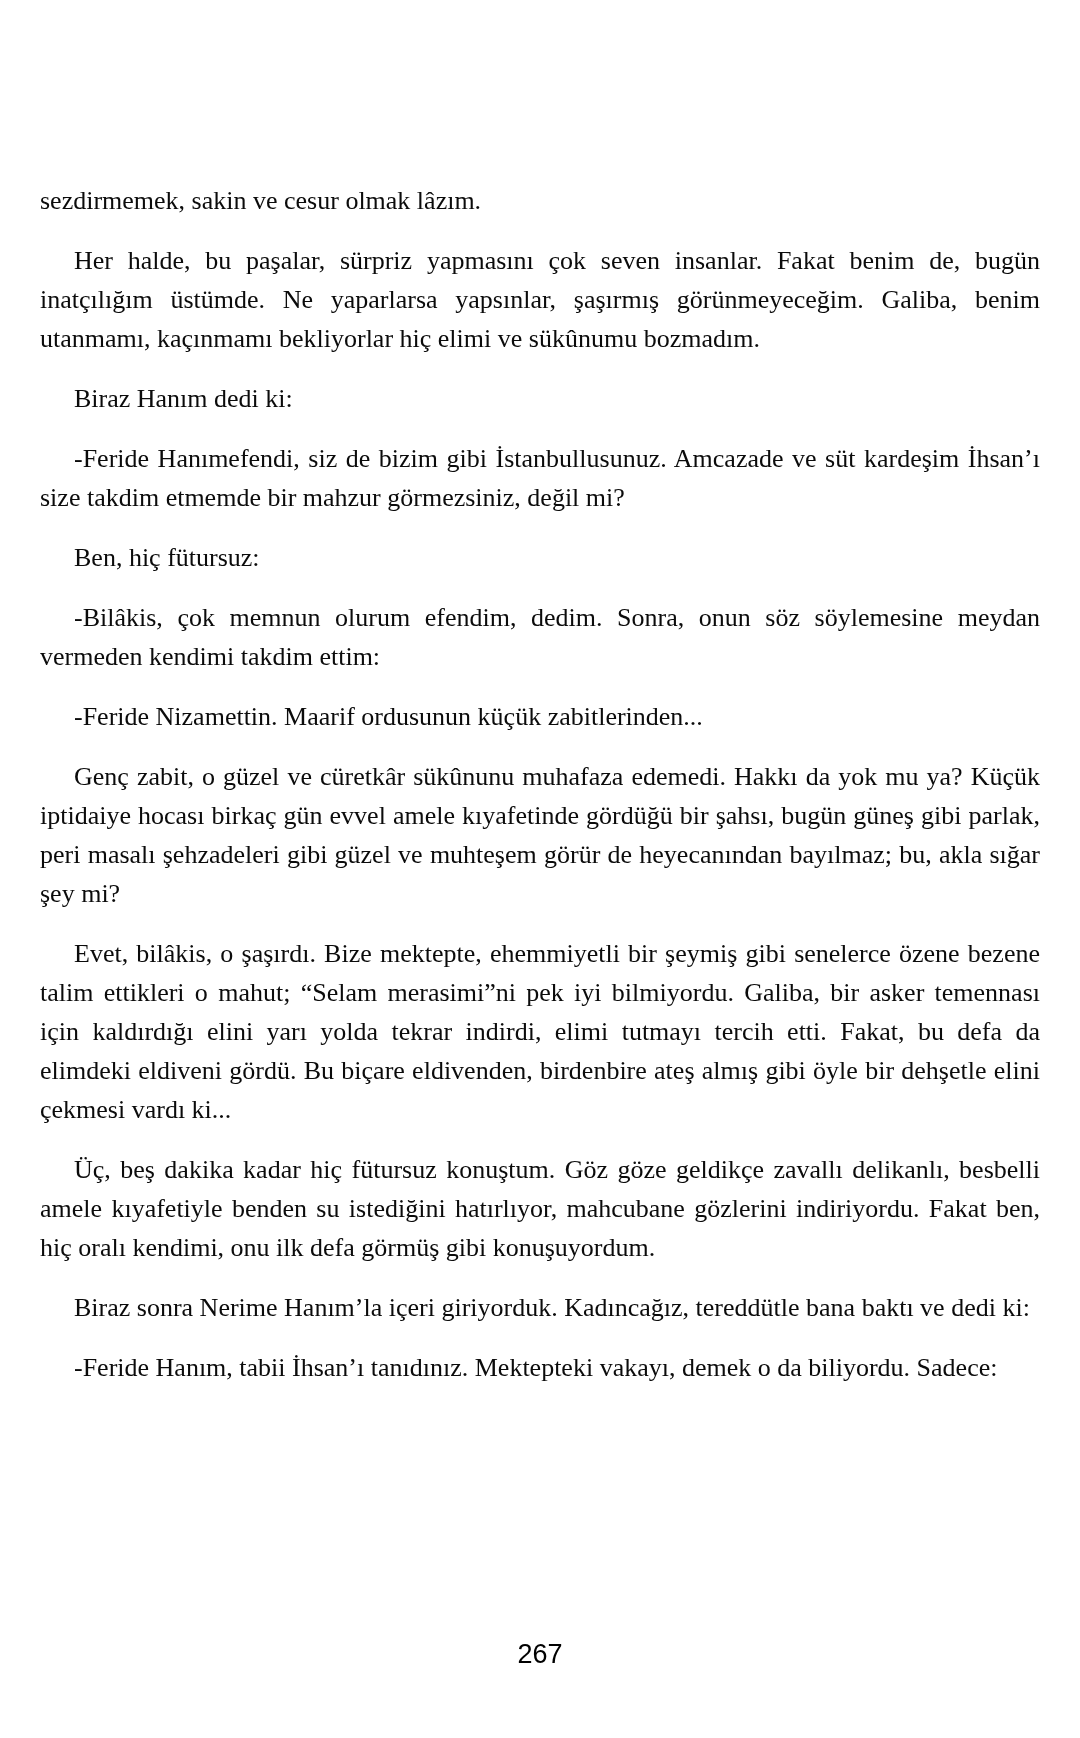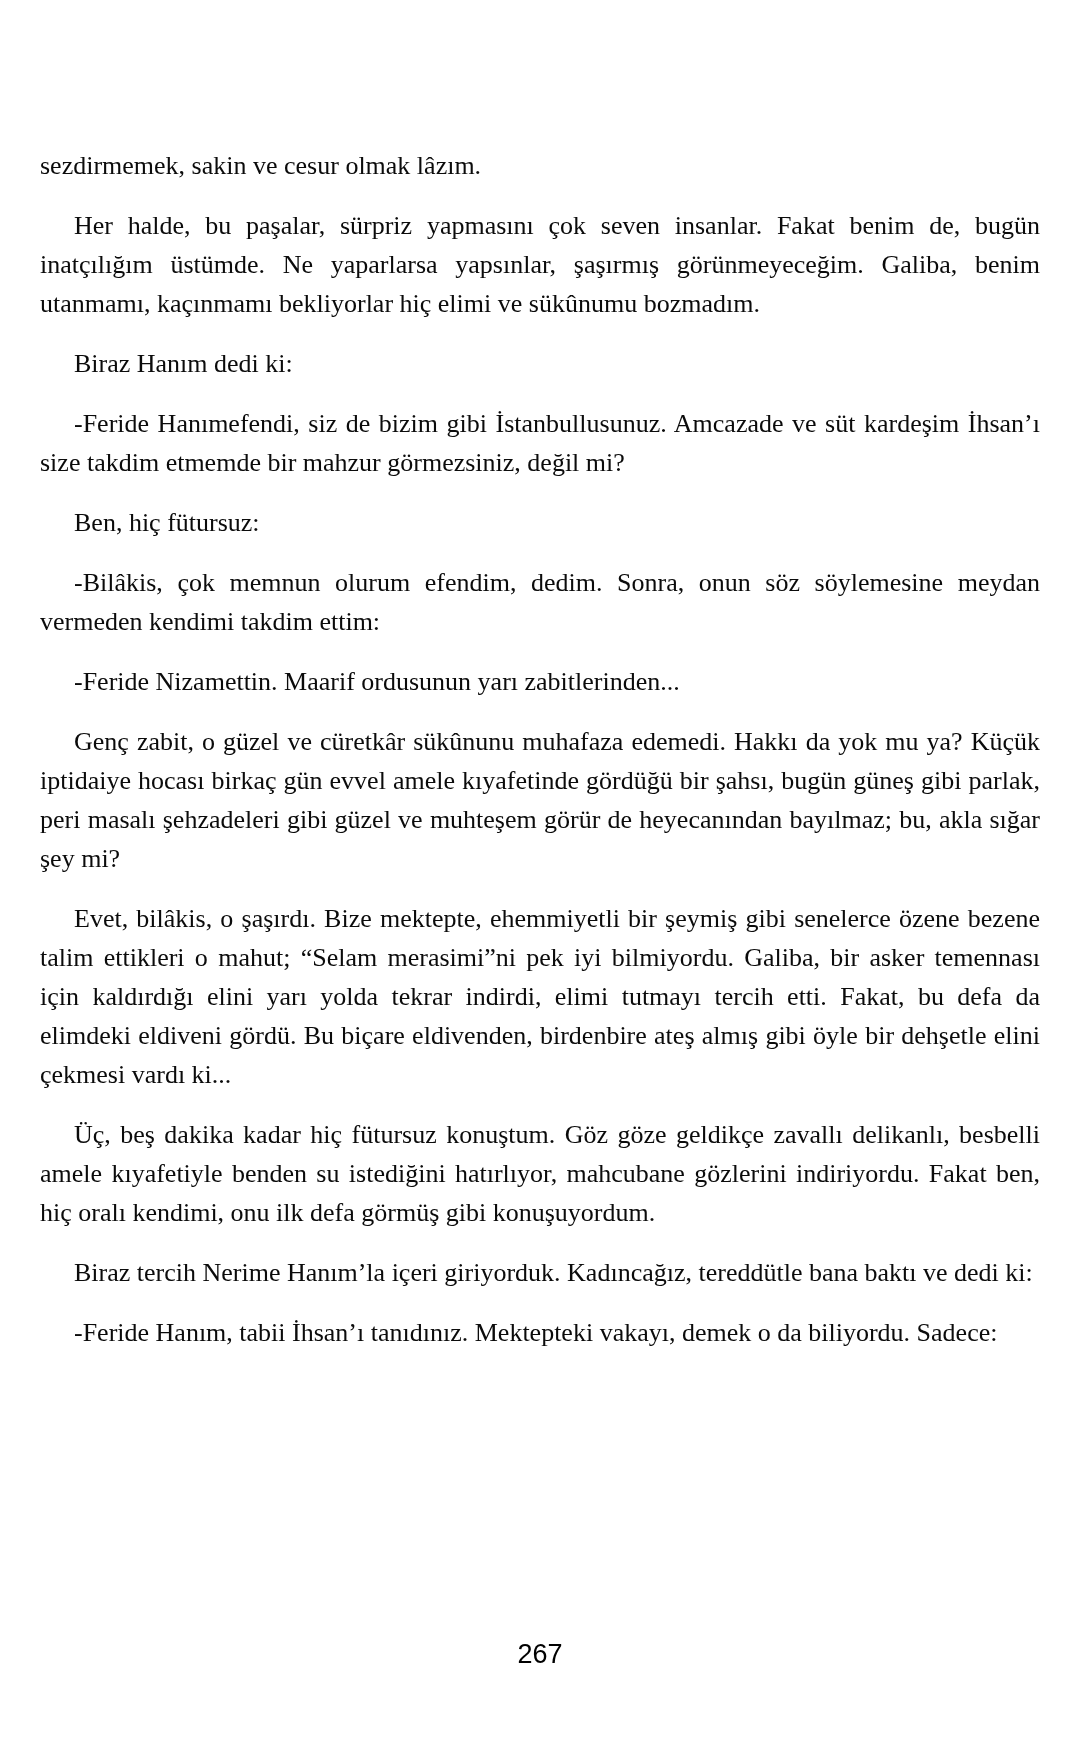--- a/index.html
+++ b/index.html
@@ -25,20 +25,21 @@
     font-size: 26px;
     line-height: 39px;
   }
   .text-block p.para {
     margin: 0 0 21px 0;
     text-align: justify;
     text-indent: 34px;
   }
   .text-block p.para.no-indent {
     text-indent: 0;
+    margin-top: 35px;
   }
   .page-number {
     position: absolute;
     top: 1638px;
     left: 0;
     width: 100%;
     text-align: center;
     color: #000000;
     font-family: "Liberation Sans", "DejaVu Sans", sans-serif;
     font-size: 27px;
@@ -49,21 +50,21 @@
 <body>
 
 <div class="page">
   <div class="text-block">
       <p class="para no-indent">sezdirmemek, sakin ve cesur olmak lâzım.</p>
       <p class="para">Her halde, bu paşalar, sürpriz yapmasını çok seven insanlar. Fakat benim de, bugün inatçılığım üstümde. Ne yaparlarsa yapsınlar, şaşırmış görünmeyeceğim. Galiba, benim utanmamı, kaçınmamı bekliyorlar hiç elimi ve sükûnumu bozmadım.</p>
       <p class="para">Biraz Hanım dedi ki:</p>
       <p class="para">-Feride Hanımefendi, siz de bizim gibi İstanbullusunuz. Amcazade ve süt kardeşim İhsan’ı size takdim etmemde bir mahzur görmezsiniz, değil mi?</p>
       <p class="para">Ben, hiç fütursuz:</p>
       <p class="para">-Bilâkis, çok memnun olurum efendim, dedim. Sonra, onun söz söylemesine meydan vermeden kendimi takdim ettim:</p>
-      <p class="para">-Feride Nizamettin. Maarif ordusunun yarı zabitlerinden...</p>
+      <p class="para">-Feride Nizamettin. Maarif ordusunun küçük zabitlerinden...</p>
       <p class="para">Genç zabit, o güzel ve cüretkâr sükûnunu muhafaza edemedi. Hakkı da yok mu ya? Küçük iptidaiye hocası birkaç gün evvel amele kıyafetinde gördüğü bir şahsı, bugün güneş gibi parlak, peri masalı şehzadeleri gibi güzel ve muhteşem görür de heyecanından bayılmaz; bu, akla sığar şey mi?</p>
       <p class="para">Evet, bilâkis, o şaşırdı. Bize mektepte, ehemmiyetli bir şeymiş gibi senelerce özene bezene talim ettikleri o mahut; “Selam merasimi”ni pek iyi bilmiyordu. Galiba, bir asker temennası için kaldırdığı elini yarı yolda tekrar indirdi, elimi tutmayı tercih etti. Fakat, bu defa da elimdeki eldiveni gördü. Bu biçare eldivenden, birdenbire ateş almış gibi öyle bir dehşetle elini çekmesi vardı ki...</p>
       <p class="para">Üç, beş dakika kadar hiç fütursuz konuştum. Göz göze geldikçe zavallı delikanlı, besbelli amele kıyafetiyle benden su istediğini hatırlıyor, mahcubane gözlerini indiriyordu. Fakat ben, hiç oralı kendimi, onu ilk defa görmüş gibi konuşuyordum.</p>
-      <p class="para">Biraz tercih Nerime Hanım’la içeri giriyorduk. Kadıncağız, tereddütle bana baktı ve dedi ki:</p>
+      <p class="para">Biraz sonra Nerime Hanım’la içeri giriyorduk. Kadıncağız, tereddütle bana baktı ve dedi ki:</p>
       <p class="para">-Feride Hanım, tabii İhsan’ı tanıdınız. Mektepteki vakayı, demek o da biliyordu. Sadece:</p>
     </div>
   <div class="page-number">267</div>
 </div>
 
 </body></html>

